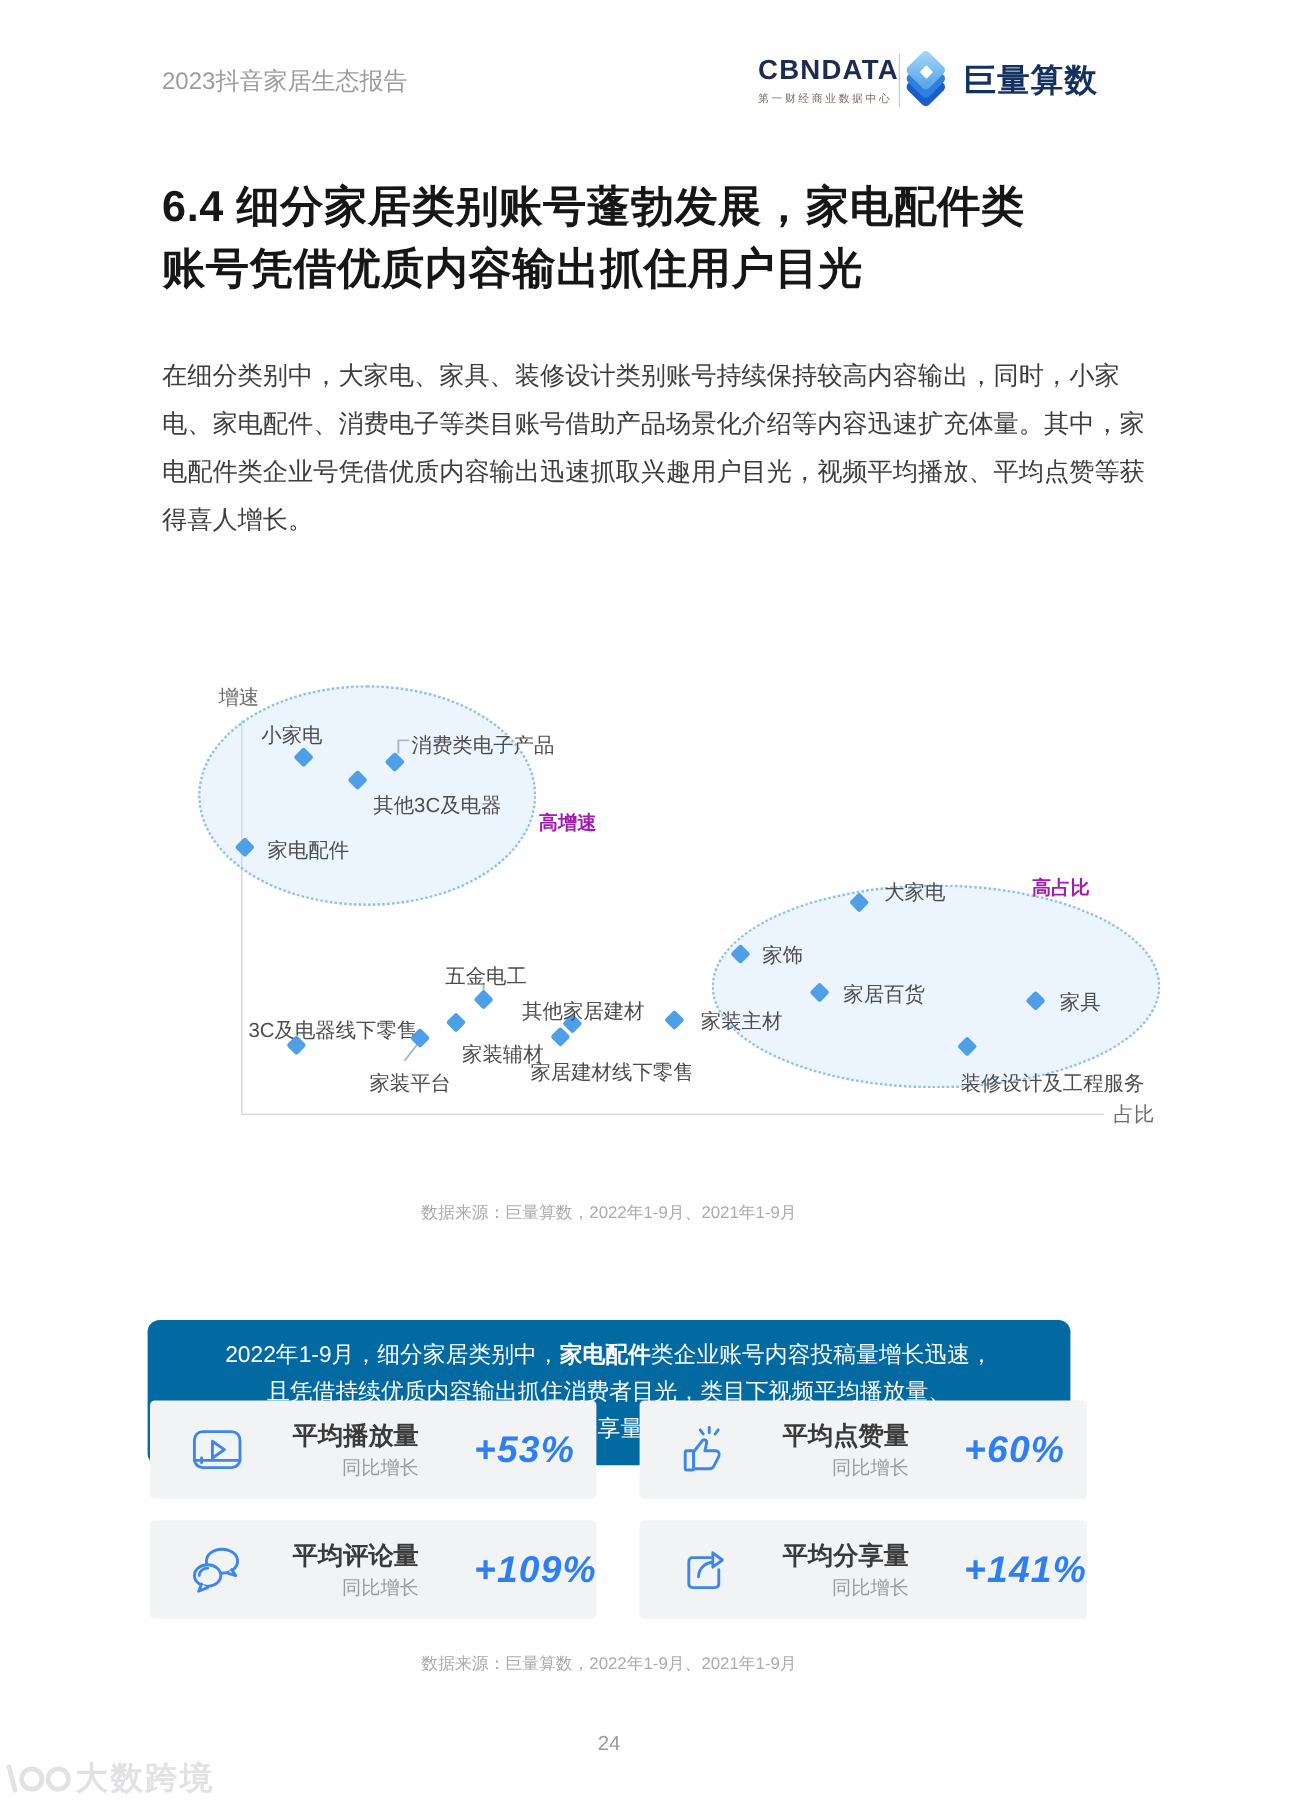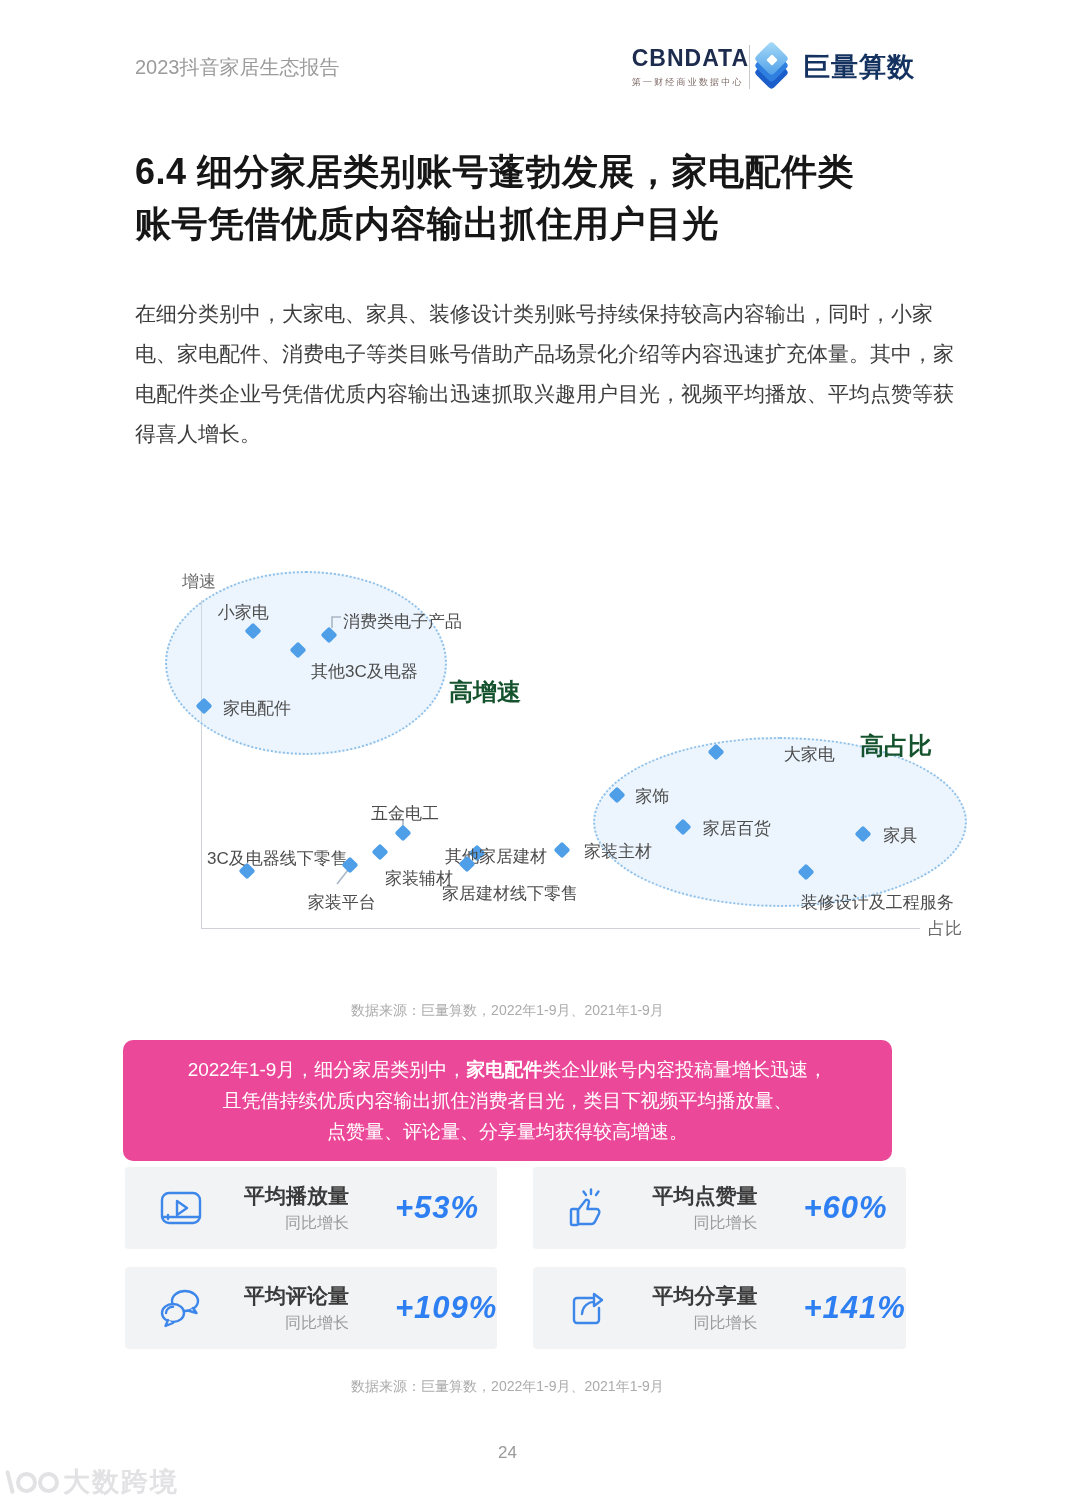--- a/index.html
+++ b/index.html
@@ -37,30 +37,30 @@
   .axis-v{position:absolute;left:41px;top:30px;width:1px;height:328px;background:#cfd2d6;}
   .axis-h{position:absolute;left:41px;top:358px;width:719px;height:1px;background:#cfd2d6;}
   .axis-label{position:absolute;font-size:17px;color:#6b6b6b;white-space:nowrap;}
   .ylab{left:22px;top:0px;}
   .xlab{left:768px;top:347px;}
   .cluster{position:absolute;border:2px dotted #8fc0e9;border-radius:50%;
            background:rgba(196,226,250,0.33);box-sizing:border-box;}
   .marker{position:absolute;width:12px;height:12px;background:#4f9fe8;border-radius:2px;
           transform:rotate(45deg);}
   .pt-label{position:absolute;font-size:17px;color:#4c4c4c;white-space:nowrap;}
-  .annotation{position:absolute;font-size:24px;font-weight:700;color:#14532d;white-space:nowrap;}
+  .annotation{position:absolute;font-size:16px;font-weight:700;color:#a21caf;white-space:nowrap;}
   svg.connectors{position:absolute;left:0;top:0;}
 
   
   .source{position:absolute;width:100%;text-align:center;font-size:14px;color:#ababab;}
   .source1{top:1002px;}
   .source2{top:1378px;}
 
   
-  .callout{position:absolute;top:1040px;left:123px;right:123px;background:#ec4899;border-radius:10px;
+  .callout{position:absolute;top:1100px;left:123px;right:123px;background:#0369a1;border-radius:10px;
            color:#fff;text-align:center;padding:14px 30px;font-size:19px;line-height:31px;
            box-sizing:border-box;}
   .callout b{font-weight:800;}
 
   
   .stats{position:absolute;top:1167px;left:125px;right:123px;display:grid;
          grid-template-columns:1fr 1fr;column-gap:36px;row-gap:18px;}
   .card{background:#f2f3f5;border-radius:4px;height:82px;display:flex;align-items:center;
         padding-left:34px;box-sizing:border-box;}
   .card svg{flex:0 0 auto;stroke:#3d87ea;fill:none;stroke-width:2.4;stroke-linecap:round;stroke-linejoin:round;}
@@ -125,31 +125,31 @@
       </svg>
       <div class="marker" style="left: 86.768px; top: 55.16px;"></div>
       <div class="pt-label" style="left: 57.768px; top: 31.16px;">小家电</div>
       <div class="marker" style="left: 162.982px; top: 59.096px;"></div>
       <div class="pt-label" style="left: 182.982px; top: 40.096px;">消费类电子产品</div>
       <div class="marker" style="left: 132.065px; top: 73.856px;"></div>
       <div class="pt-label" style="left: 151.065px; top: 89.856px;">其他3C及电器</div>
       <div class="marker" style="left: 37.876px; top: 129.944px;"></div>
       <div class="pt-label" style="left: 62.876px; top: 126.944px;">家电配件</div>
       <div class="marker" style="left: 549.804px; top: 175.864px;"></div>
-      <div class="pt-label" style="left: 576.804px; top: 173px; margin-left: 47px;">大家电</div>
+      <div class="pt-label" style="left: 576.804px; top: 162px;">大家电</div>
       <div class="marker" style="left: 451.301px; top: 219.16px;"></div>
       <div class="pt-label" style="left: 475.301px; top: 215.16px;">家饰</div>
       <div class="marker" style="left: 516.73px; top: 250.976px;"></div>
       <div class="pt-label" style="left: 542.73px; top: 246.976px;">家居百货</div>
       <div class="marker" style="left: 697.199px; top: 257.864px;"></div>
       <div class="pt-label" style="left: 723.199px; top: 253.864px;">家具</div>
       <div class="marker" style="left: 237.039px; top: 256.88px;"></div>
       <div class="pt-label" style="left: 211.039px; top: 231.88px;">五金电工</div>
       <div class="marker" style="left: 311.096px; top: 276.888px;"></div>
-      <div class="pt-label" style="left: 275.096px; top: 275px; margin-left: 10px;">其他家居建材</div>
+      <div class="pt-label" style="left: 275.096px; top: 261px;">其他家居建材</div>
       <div class="marker" style="left: 301.03px; top: 288.04px;"></div>
       <div class="pt-label" style="left: 282.03px; top: 312.04px;">家居建材线下零售</div>
       <div class="marker" style="left: 81.016px; top: 294.928px;"></div>
       <div class="pt-label" style="left: 47.016px; top: 276.928px;">3C及电器线下零售</div>
       <div class="marker" style="left: 214.031px; top: 275.904px;"></div>
       <div class="pt-label" style="left: 225.031px; top: 296.904px;">家装辅材</div>
       <div class="marker" style="left: 183.833px; top: 289.024px;"></div>
       <div class="pt-label" style="left: 147.833px; top: 321.024px;">家装平台</div>
       <div class="marker" style="left: 395.938px; top: 273.936px;"></div>
       <div class="pt-label" style="left: 423.938px; top: 269.936px;">家装主材</div>

